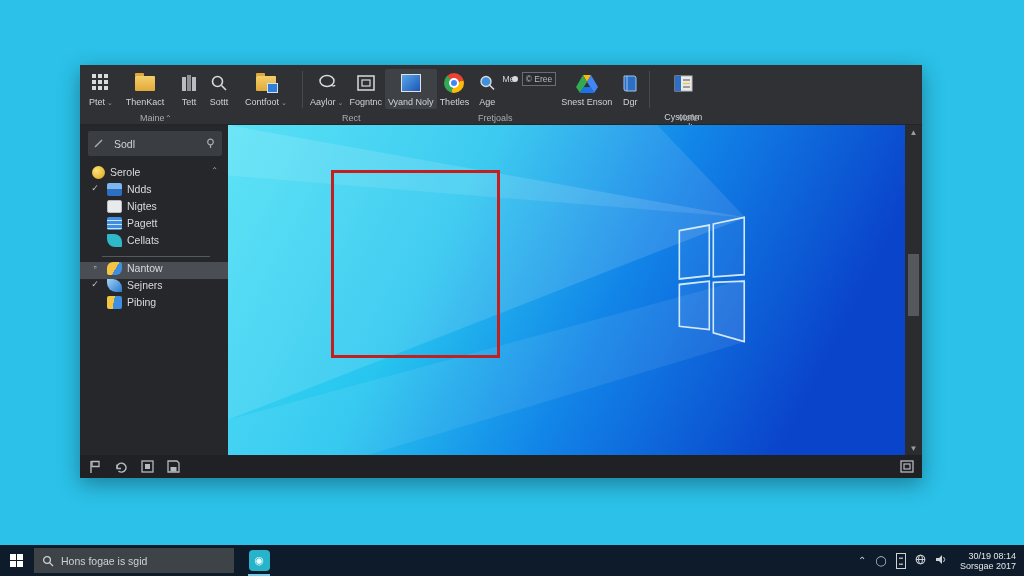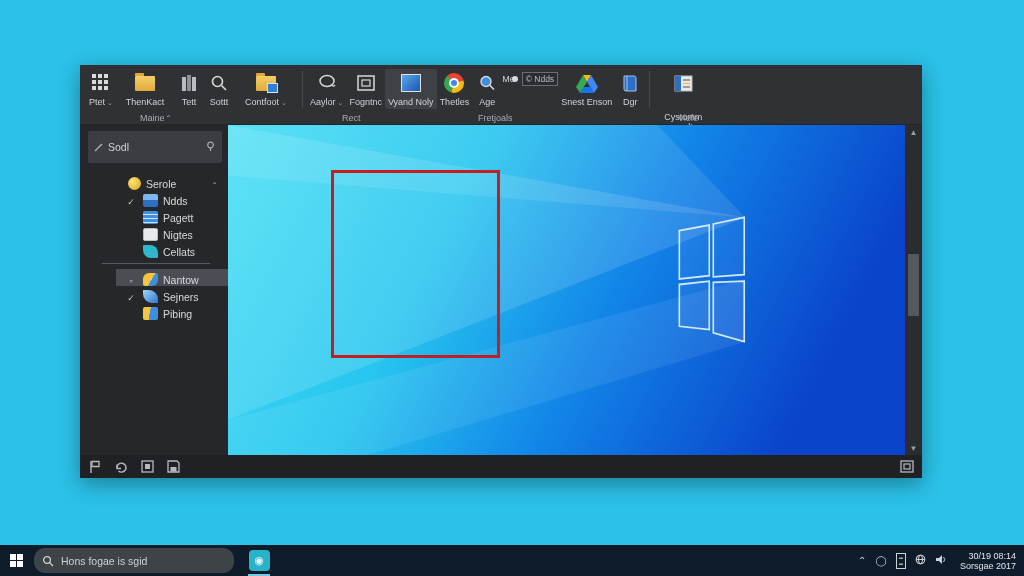--- a/index.html
+++ b/index.html
@@ -49,24 +49,24 @@
   .i-chrome { width:20px; height:20px; border-radius:50%;
     background:conic-gradient(from -45deg, #ea4335 0 120deg, #fbbc05 0 240deg, #34a853 0 360deg); position:relative; }
   .i-chrome:before { content:""; position:absolute; inset:5px; background:#fff; border-radius:50%; }
   .i-chrome:after { content:""; position:absolute; inset:7px; background:#4285f4; border-radius:50%; }
   .i-imgtool { width:20px; height:18px; background:linear-gradient(135deg,#5aa7e8,#1c55b8); border:1px solid #dfe3e8; }
   .svgicon { display:block; }
 
   
   .app-body { flex:1; display:flex; min-height:0; }
   .sidebar { width:148px; background:#26272a; display:flex; flex-direction:column; padding-top:6px; }
-  .searchbox { margin:0 6px 10px 8px; height:32px; background:#3a3d41; border-radius:2px;
-    display:flex; align-items:center; padding:0 6px; color:#cfd2d6; font-size:10.5px; gap:5px; }
+  .searchbox { margin:0 6px 10px 8px; height:25px; background:#3a3d41; border-radius:2px;
+    display:flex; align-items:center; padding:0 6px; color:#cfd2d6; font-size:10.5px; gap:11px; }
   .searchbox .right { margin-left:auto; color:#a9acb0; }
-  .srow { height:17px; display:flex; align-items:flex-end; padding-left:8px; color:#d8dadd; font-size:10.5px; gap:5px;margin-left:36px; }
+  .srow { height:17px; display:flex; align-items:flex-start; padding-left:8px; color:#d8dadd; font-size:10.5px; gap:5px; }
   .srow .gutter { width:14px; text-align:center; font-size:9px; color:#c4c7cb; flex:none; }
   .srow.selected { background:#4a4e54; }
   .srow .rt { margin-left:auto; margin-right:10px; font-size:8px; color:#a9acb0; }
   .sdivider { height:1px; background:#55585c; margin:5px 18px 5px 22px; }
   .sicon { width:15px; height:13px; border-radius:2px; flex:none; }
   .si-ball { width:13px; height:13px; border-radius:50%; background:radial-gradient(circle at 35% 35%, #ffe278, #d9a417); }
   .si-panel { background:linear-gradient(#7db7ef 45%, #2d6fc4 45%); }
   .si-doc { background:#e8eaec; border:1px solid #b9bcc0; }
   .si-lines { background:repeating-linear-gradient(#3f8fe0 0 3px, #cfe3f7 3px 4px); }
   .si-image { background:linear-gradient(135deg,#6fc1f0 50%, #2d6fc4 50%); }
@@ -90,21 +90,21 @@
   .statusbar .spacer { flex:1; }
   .sbicon { width:14px; height:14px; display:flex; align-items:center; justify-content:center; }
 
   
   .taskbar { position:absolute; left:0; bottom:0; width:1024px; height:31px; background:#0d1b2b;
     display:flex; align-items:center; color:#d8dadd; }
   .start-btn { width:34px; height:31px; display:flex; align-items:center; justify-content:center; }
   .win-logo { width:14px; height:14px; display:grid; grid-template-columns:6px 6px; grid-template-rows:6px 6px; gap:1px; }
   .win-logo span { background:#fff; }
   .tb-search { width:200px; height:25px; background:#3e4347; display:flex; align-items:center; gap:7px;
-    padding:0 8px; font-size:10.5px; color:#ced1d5;border-radius:11px; }
+    padding:0 8px; font-size:10.5px; color:#ced1d5; }
   .tb-app { width:38px; height:31px; display:flex; align-items:center; justify-content:center; position:relative; margin-left:6px; }
   .tb-app .appic { width:21px; height:21px; border-radius:4px; background:#27b3c9; display:flex; align-items:center; justify-content:center; color:#e8fbff; font-size:11px; }
   .tb-app .underline { position:absolute; bottom:0; left:8px; right:8px; height:2px; background:#76c8e8; }
   .tray { margin-left:auto; display:flex; align-items:center; gap:9px; padding-right:8px; font-size:10px; color:#cfd2d6; }
   .tray .kbd { border:1px solid #cfd2d6; font-size:6px; padding:1px 2px; line-height:6px; }
   .clock { text-align:right; font-size:9px; line-height:10px; color:#e4e7ea; margin-left:4px; }
 </style>
 </head>
 <body>
 
@@ -210,21 +210,21 @@
         </div>
         <div class="rlabel">Age</div>
       </div>
       <div class="i-sliderbox">
         <div class="sl-row">
           <span>Me</span>
           <span class="sl-track">
               <span class="sl-knob"></span>
             </span>
         </div>
-        <div class="sl-field">© Ndds</div>
+        <div class="sl-field">© Eree</div>
       </div>
       <div class="rbtn" style="min-width:40px;">
         <div class="ricon">
           <svg class="svgicon" width="22" height="19" viewBox="0 0 22 19">
               <polygon points="7,1 15,1 11,8" fill="#fbbc05"></polygon>
               <polygon points="7,1 0,13 4,19 11,8" fill="#34a853"></polygon>
               <polygon points="15,1 22,13 18,19 11,8" fill="#4285f4"></polygon>
               <polygon points="4,19 18,19 14.5,13 7.5,13" fill="#1a73e8"></polygon>
             </svg>
         </div>
@@ -286,27 +286,27 @@
         <span>Serole</span>
         <span class="rt">⌃</span>
       </div>
       <div class="srow">
         <span class="gutter">✓</span>
         <span class="sicon si-panel"></span>
         <span>Ndds</span>
       </div>
       <div class="srow">
         <span class="gutter"></span>
+        <span class="sicon si-doc"></span>
+        <span>Nigtes</span>
+      </div>
+      <div class="srow">
+        <span class="gutter"></span>
         <span class="sicon si-lines"></span>
         <span>Pagett</span>
-      </div>
-      <div class="srow">
-        <span class="gutter"></span>
-        <span class="sicon si-doc"></span>
-        <span>Nigtes</span>
       </div>
       <div class="srow">
         <span class="gutter"></span>
         <span class="sicon si-leaf"></span>
         <span>Cellats</span>
       </div>
 
       <div class="sdivider"></div>
 
       <div class="srow selected">

